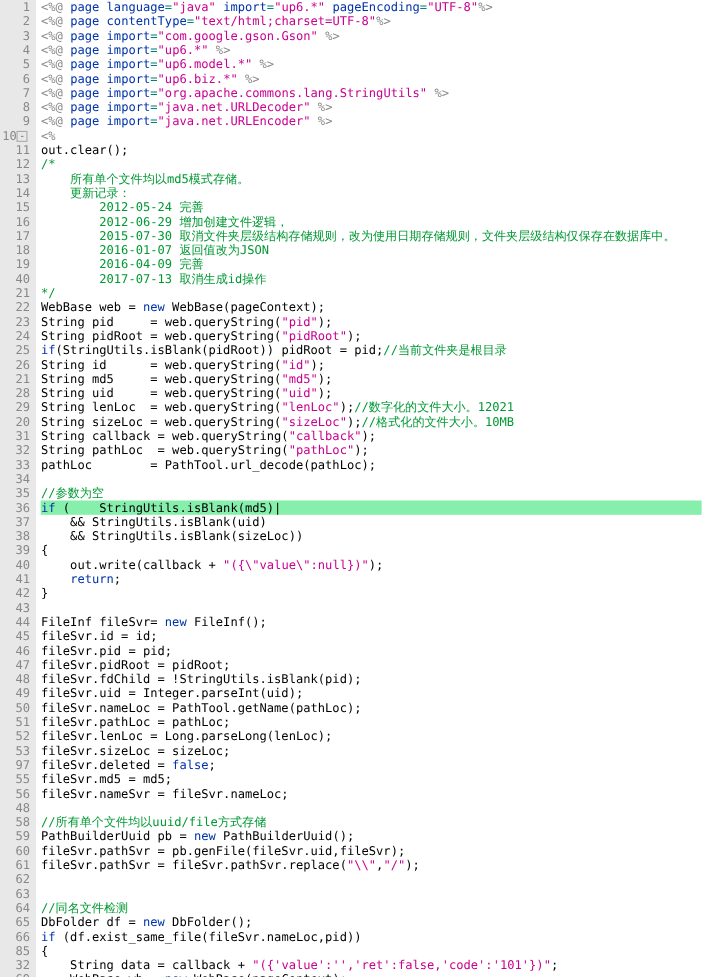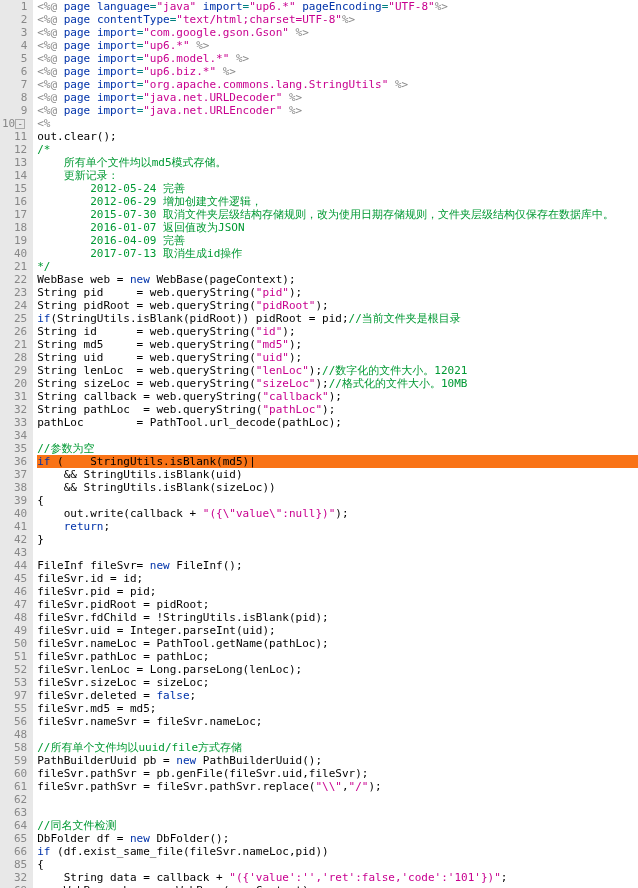--- a/index.html
+++ b/index.html
@@ -2,21 +2,21 @@
 <html><head>
 <meta charset="utf-8">
 <style>
 *{margin:0;padding:0;box-sizing:border-box}
 body{font-family:Verdana,Consolas,monospace;font-size:11px;background:#fff;width:638px}
 .editor{display:flex}
 .gutter{background:#e8e8e8;color:#888;text-align:right;padding:0 6px 0 2px;user-select:none;line-height:13px;min-width:24px}
 .gutter .ln{height:13px}
 .code{padding-left:4px;line-height:13px;flex:1;white-space:pre;background:#fff}
 .code .row{height:13px;display:block}
-.row.hl{background:#f97316}
+.row.hl{background:#86efac}
 .dlm{color:#888}          
 .kw{color:#0033aa;font-weight:normal}   
 .str{color:#c8008f}       
 .op{color:#008080}        
 .cmt{color:#009933}       
 .fold{background:#e8e8e8;border:1px solid #aaa;color:#666;font-size:9px;display:inline-block;width:10px;height:10px;line-height:8px;text-align:center;margin-right:2px;vertical-align:middle}
 </style>
 </head>
 <body>
 

